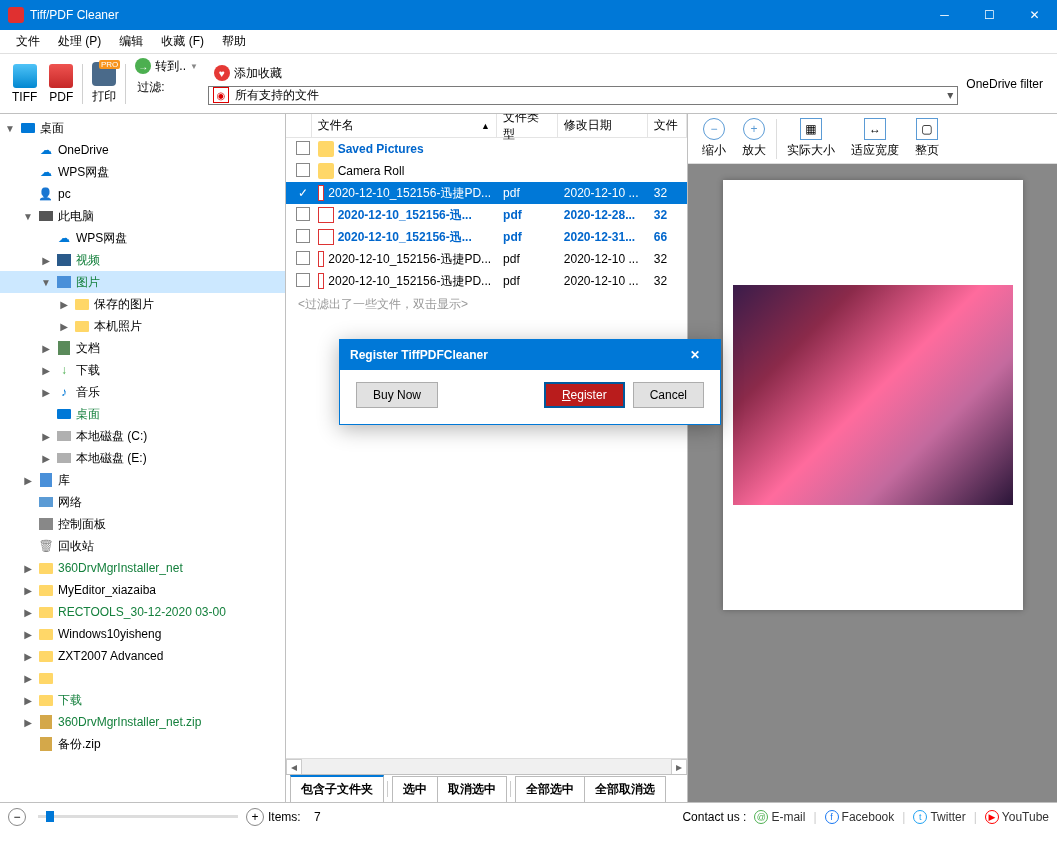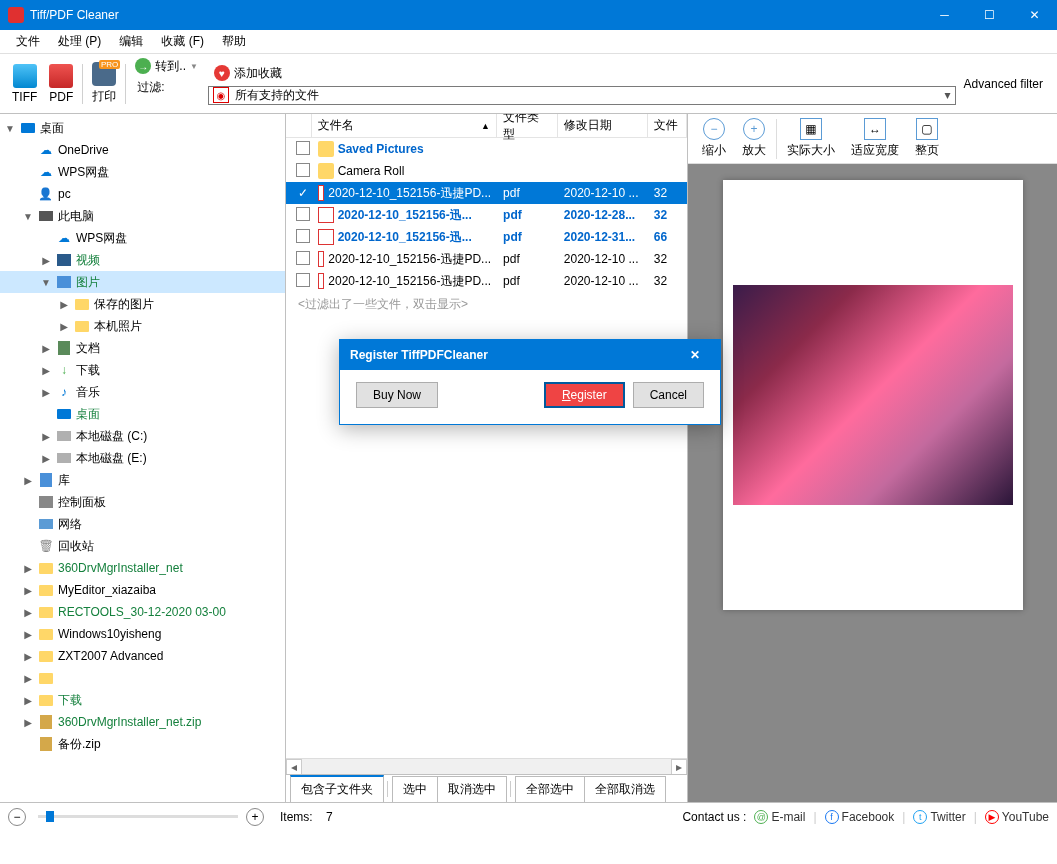--- a/index.html
+++ b/index.html
@@ -50,21 +50,21 @@
 .file-row .ficon { width: 16px; height: 16px; margin-right: 4px; display: inline-block; }
 .folder-icon { background: #ffd768; border-radius: 2px; }
 .pdf-icon { background: #fff; border: 1px solid #d33; position: relative; }
 .file-row .blue-text { color: #0066cc; font-weight: bold; }
 .filter-note { color: #999; padding: 4px 12px; }
 
 .hscroll { height: 16px; border-top: 1px solid #ddd; background: #f0f0f0; display: flex; align-items: center; }
 .hscroll .arrow { width: 16px; height: 16px; display: flex; align-items: center; justify-content: center; color: #666; border: 1px solid #ccc; background: #fff; }
 .hscroll .track { flex: 1; height: 14px; }
 
-.selection-bar { height: 28px; border-top: 1px solid #c0c0c0; display: flex; align-items: center; padding: 0 4px; gap: 0; }
+.selection-bar { height: 28px; border-top: 1px solid #c0c0c0; display: flex; align-items: center; padding: 0 4px; gap: 0; font-weight: bold; }
 .sel-btn { padding: 4px 10px; border: 1px solid #bbb; border-bottom: none; background: #fff; cursor: pointer; margin-right: -1px; }
 .sel-btn:first-child { background: #fff; border-top: 2px solid #0078d7; }
 .sel-sep { width: 1px; height: 16px; background: #ccc; margin: 0 4px; }
 
 .preview { width: 370px; border-left: 1px solid #c0c0c0; display: flex; flex-direction: column; }
 .preview-toolbar { height: 50px; display: flex; align-items: center; justify-content: flex-start; padding: 0 8px; gap: 4px; border-bottom: 1px solid #ddd; }
 .preview-toolbar .pbtn { display: flex; flex-direction: column; align-items: center; padding: 2px 6px; cursor: pointer; gap: 2px; }
 .preview-toolbar .pbtn .picon { width: 22px; height: 22px; border: 1px solid #5b9bd5; border-radius: 50%; display: flex; align-items: center; justify-content: center; color: #5b9bd5; }
 .preview-toolbar .pbtn .psquare { width: 22px; height: 22px; border: 1px solid #5b9bd5; display: flex; align-items: center; justify-content: center; }
 .preview-area { flex: 1; background: #888; display: flex; align-items: flex-start; justify-content: center; padding: 16px; overflow: hidden; }
@@ -73,27 +73,27 @@
 
 .dialog { position: absolute; left: 339px; top: 339px; width: 382px; background: #fff; border: 1px solid #0078d7; box-shadow: 0 4px 20px rgba(0,0,0,0.3); }
 .dialog-title { height: 30px; background: #0078d7; color: #fff; display: flex; align-items: center; padding: 0 10px; font-weight: bold; }
 .dialog-title .dlg-close { margin-left: auto; width: 30px; text-align: center; cursor: pointer; }
 .dialog-body { padding: 20px 16px 10px; }
 .dialog-body .prompt { margin-bottom: 10px; }
 .dialog-body input { width: 100%; height: 24px; border: 1px solid #888; padding: 0 4px; }
 .dialog-buttons { display: flex; padding: 12px 16px 16px; gap: 8px; }
 .dialog-buttons button { height: 26px; padding: 0 16px; border: 1px solid #adadad; background: #e1e1e1; cursor: pointer; }
 .dialog-buttons .spacer { flex: 1; }
-.dialog-buttons .primary { background: #ef4444; color: #fff; border: 2px solid #005a9e; }
+.dialog-buttons .primary { background: #b91c1c; color: #fff; border: 2px solid #005a9e; }
 
 .statusbar { height: 28px; border-top: 1px solid #c0c0c0; display: flex; align-items: center; padding: 0 8px; }
 .statusbar .zoom-btn { width: 18px; height: 18px; border: 1px solid #888; border-radius: 50%; display: flex; align-items: center; justify-content: center; margin-right: 4px; cursor: pointer; }
 .statusbar .zoom-track { width: 200px; height: 3px; background: #ddd; margin: 0 8px; position: relative; }
 .statusbar .zoom-thumb { position: absolute; left: 8px; top: -4px; width: 8px; height: 11px; background: #0078d7; }
-.statusbar .items-label { margin-left: 12px; }
+.statusbar .items-label { }
 .statusbar .right-links { margin-left: auto; display: flex; align-items: center; gap: 8px; }
 .statusbar .right-links .link { display: flex; align-items: center; gap: 3px; cursor: pointer; color: #333; }
 .statusbar .right-links .sep { color: #ccc; }
 .statusbar .link-icon { width: 14px; height: 14px; border-radius: 50%; border: 1.5px solid; display: flex; align-items: center; justify-content: center; font-size: 9px; }
 
 .col-check { width: 26px; }
 .col-name { width: 190px; }
 .col-type { width: 62px; }
 .col-date { width: 92px; }
 .col-size { width: 40px; }
@@ -149,21 +149,21 @@
     <div class="green-btn">
       <span class="circle-icon" style="background:#e53935">♥</span>
       <span>添加收藏</span>
     </div>
     <div class="filter-dropdown">
       <span class="red-icon">◉</span>
       <span style="flex:1">所有支持的文件</span>
       <span style="color:#555">▾</span>
     </div>
   </div>
-  <div class="adv-filter">Advanced filter</div>
+  <div class="adv-filter">OneDrive filter</div>
 </div>
 
 <div class="main">
 
   <div class="sidebar" id="tree">
       <div class="tree-item" style="padding-left: 4px;">
         <span class="expander">▼</span>
         <span class="icon">
           <span style="background:#0078d7;width:14px;height:10px;display:inline-block;border-radius:1px"></span>
         </span>
@@ -277,30 +277,30 @@
       <div class="tree-item" style="padding-left: 22px;">
         <span class="expander">▶</span>
         <span class="icon">
           <span style="background:#4a90d9;width:12px;height:14px;display:inline-block"></span>
         </span>
         <span class="label bold ">库</span>
       </div>
       <div class="tree-item" style="padding-left: 22px;">
         <span class="expander"></span>
         <span class="icon">
+          <span style="background:#5b9bd5;width:14px;height:10px;display:inline-block"></span>
+        </span>
+        <span class="label ">网络</span>
+      </div>
+      <div class="tree-item" style="padding-left: 22px;">
+        <span class="expander"></span>
+        <span class="icon">
           <span style="background:#888;width:14px;height:12px;display:inline-block"></span>
         </span>
         <span class="label ">控制面板</span>
-      </div>
-      <div class="tree-item" style="padding-left: 22px;">
-        <span class="expander"></span>
-        <span class="icon">
-          <span style="background:#5b9bd5;width:14px;height:10px;display:inline-block"></span>
-        </span>
-        <span class="label ">网络</span>
       </div>
       <div class="tree-item" style="padding-left: 22px;">
         <span class="expander"></span>
         <span class="icon">
           <span style="color:#888">🗑</span>
         </span>
         <span class="label ">回收站</span>
       </div>
       <div class="tree-item" style="padding-left: 22px;">
         <span class="expander">▶</span>

